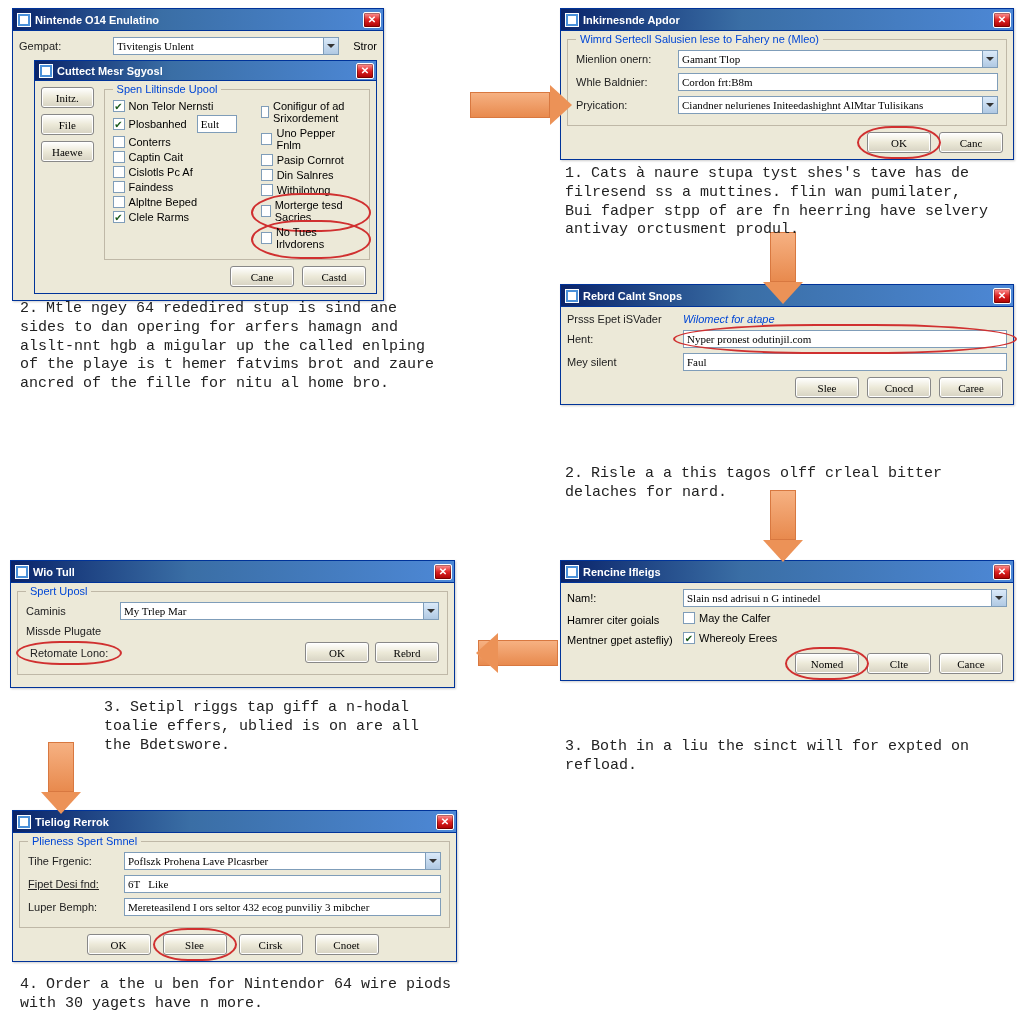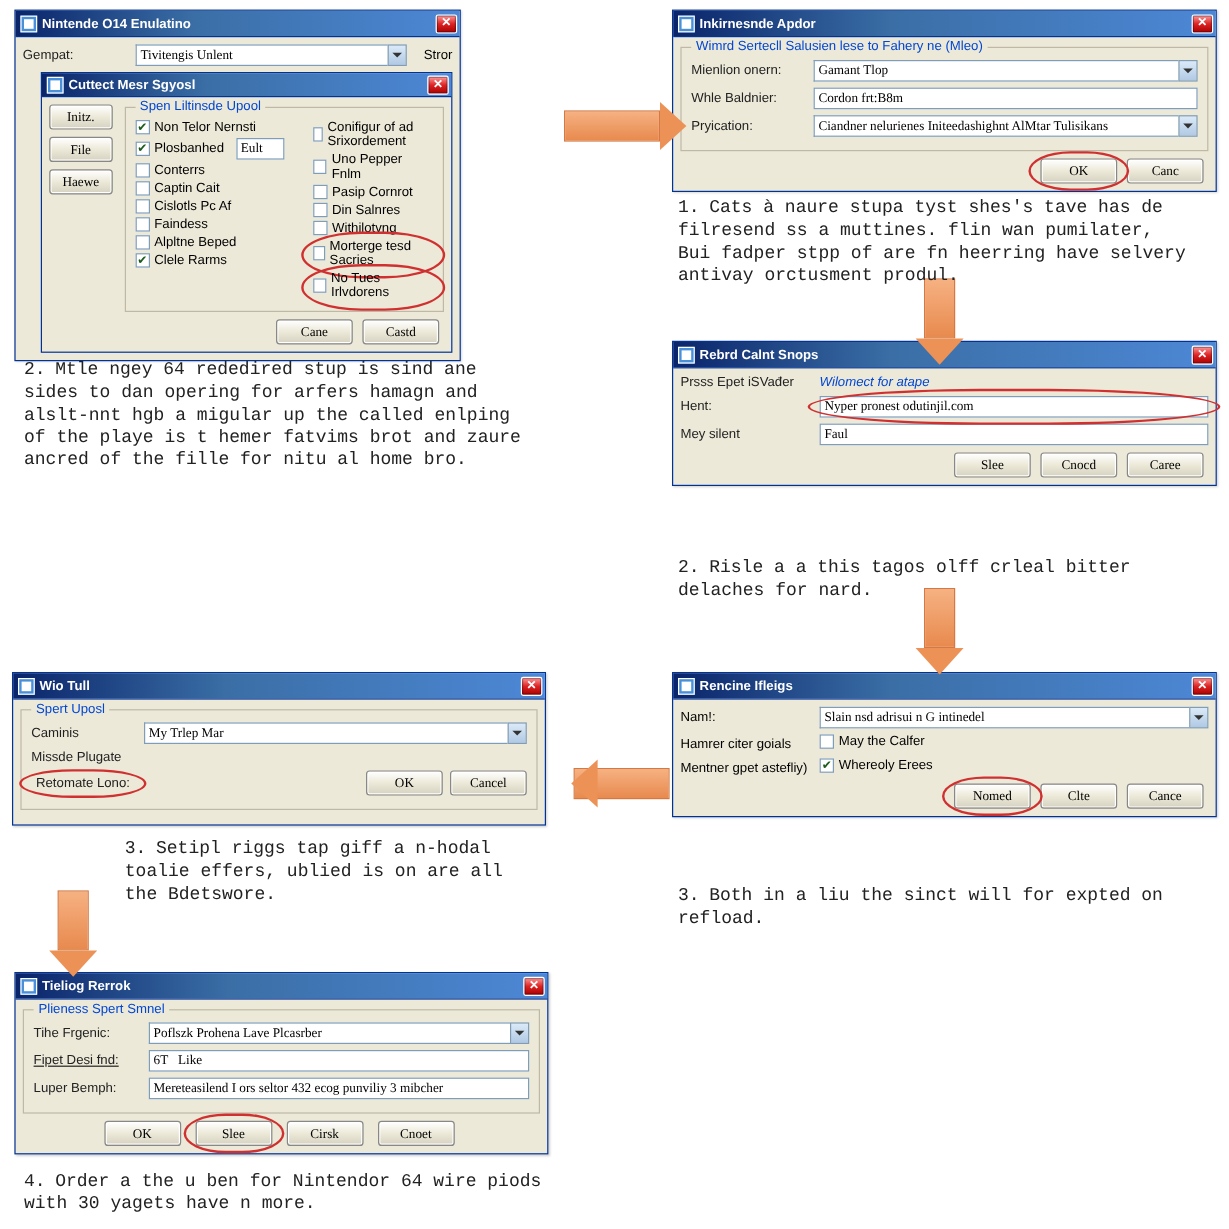--- a/index.html
+++ b/index.html
@@ -407,21 +407,21 @@
           <div class="cbtn"></div>
         </div>
       </div>
       <div class="row">
           <span class="lbl">Missde Plugate</span>
         </div>
       <div class="row">
         <span class="lbl circled" style="width:auto;padding:0 4px;">Retomate Lono:</span>
         <span style="flex:1"></span>
         <button class="btn">OK</button>
-        <button class="btn">Cancel</button>
+        <button class="btn">Rebrd</button>
       </div>
     </div>
   </div>
 </div>
 
 <div class="xpwin" style="left:12px; top:810px; width:445px;">
   <div class="titlebar">
     <span class="tleft">
         <span class="appicon"></span>
       <span>Tieliog Rerrok</span>

